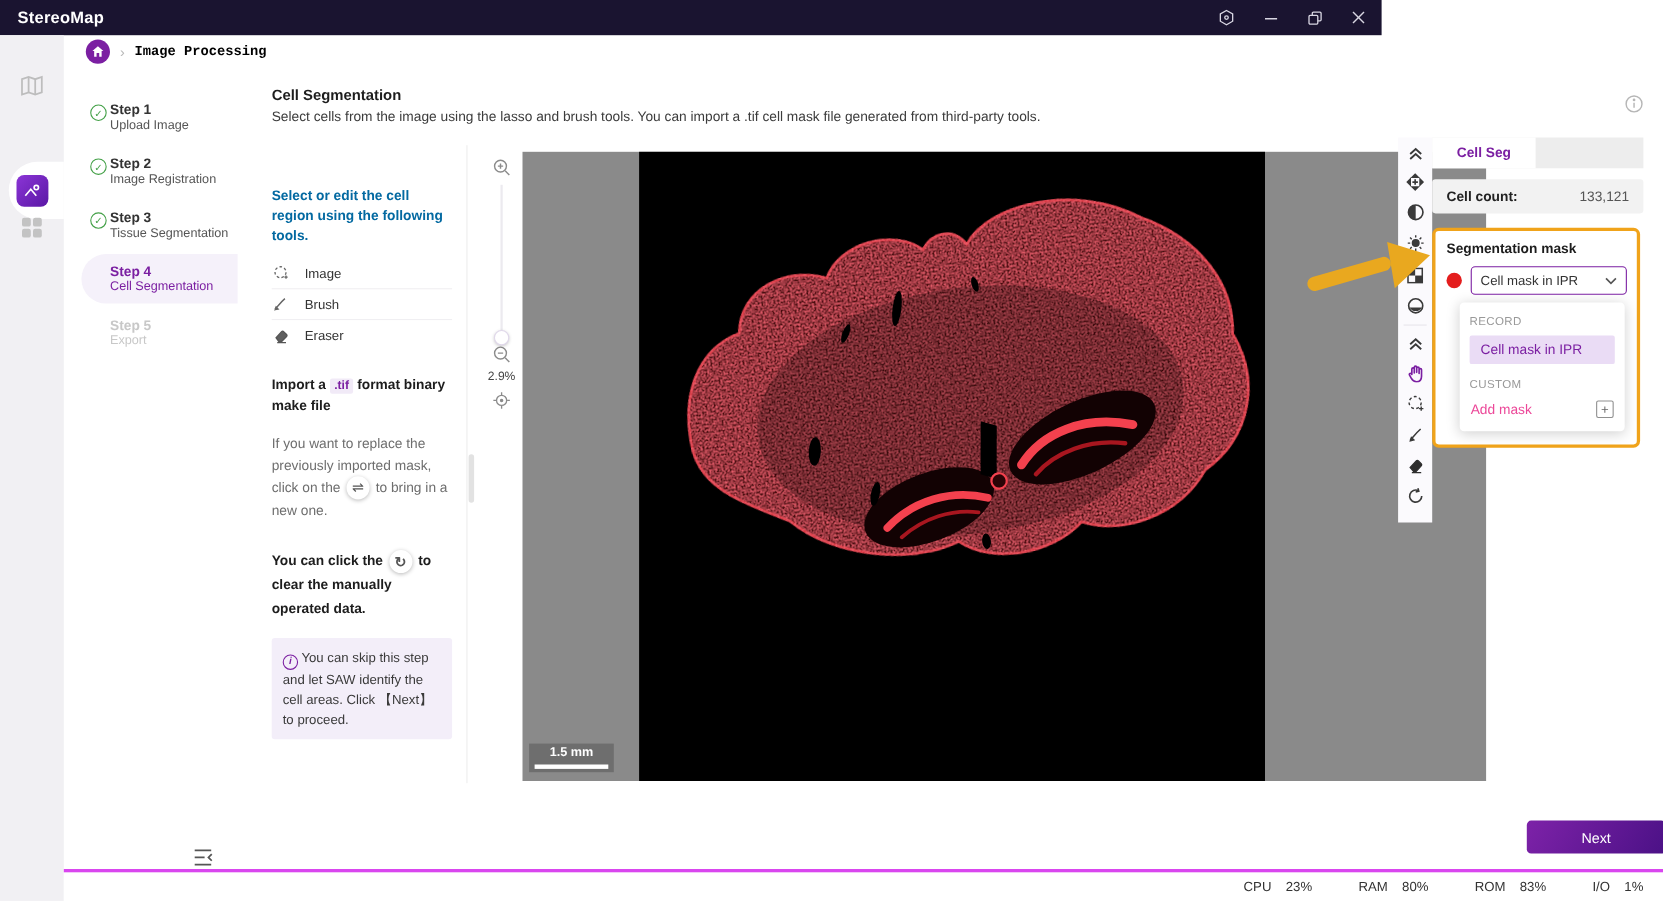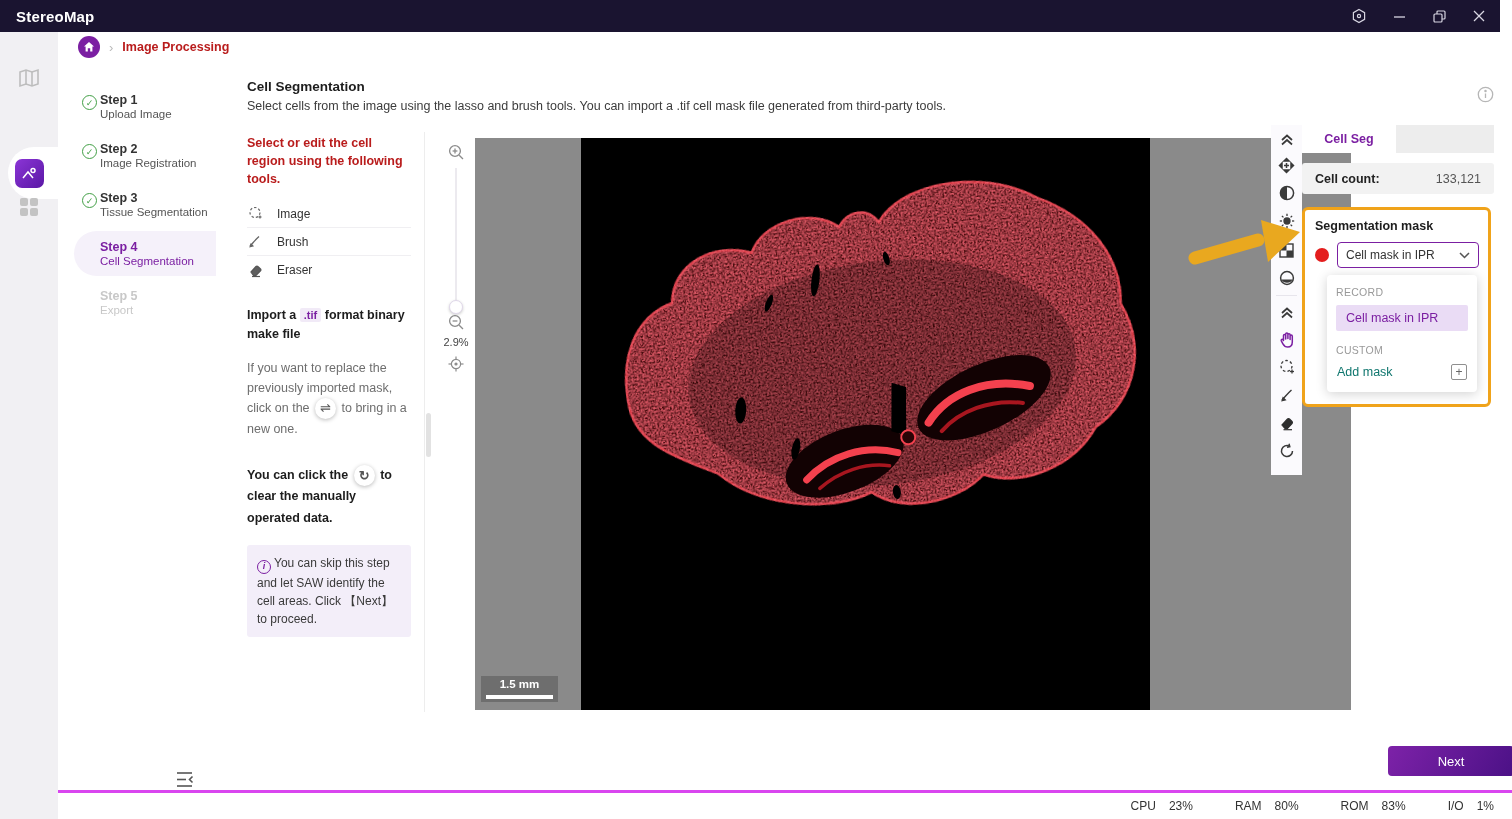--- a/index.html
+++ b/index.html
@@ -1,56 +1,56 @@
 <!DOCTYPE html>
 <html><head>
 <meta charset="utf-8">
 <style>
   * { margin:0; padding:0; box-sizing:border-box; }
   html,body { width:1512px; height:819px; }
   body { font-family:"Liberation Sans", sans-serif; background:#fff; }
   .app { position:relative; width:1512px; height:819px; overflow:hidden; background:#fff; }
 
   
-  .titlebar { position:absolute; left:0; top:0; width:1500px; height:32px; background:#1a1430; display:flex; align-items:center; justify-content:space-between; padding:0 12px 0 16px; }
+  .titlebar { position:absolute; left:0; top:0; width:1256px; height:32px; background:#1a1430; display:flex; align-items:center; justify-content:space-between; padding:0 12px 0 16px; }
   .titlebar .app-name { color:#fff; font-size:15px; font-weight:700; letter-spacing:.2px; }
   .win-controls { display:flex; align-items:center; gap:22px; }
   .win-btn { width:18px; height:18px; display:flex; align-items:center; justify-content:center; color:#d8d6e2; cursor:pointer; }
   .win-btn svg { display:block; }
 
   
   .rail { position:absolute; left:0; top:32px; width:58px; height:787px; background:#f1f0f3; }
   .rail-icon { position:absolute; left:0; width:58px; display:flex; justify-content:center; }
   .rail-pill { position:absolute; left:8px; top:115px; width:50px; height:52px; background:#fff; border-radius:26px 0 0 26px; }
   .rail-active-sq { position:absolute; left:15px; top:127px; width:29px; height:29px; border-radius:7px; background:linear-gradient(135deg,#8b35d6,#5a17a5); display:flex; align-items:center; justify-content:center; }
 
   
   .breadcrumb { position:absolute; left:78px; top:36px; display:flex; align-items:center; gap:9px; }
   .home-circle { width:22px; height:22px; border-radius:50%; background:#7b1fa2; display:flex; align-items:center; justify-content:center; cursor:pointer; }
   .crumb-sep { color:#b9b9b9; font-size:13px; }
-  .crumb-label { font-size:12.5px; font-weight:700; color:#b91c1c; }
+  .crumb-label { font-size:12.5px; font-weight:700; color:#000000;font-family:Liberation Mono, monospace; }
 
   
   .page-title { position:absolute; left:247px; top:79px; font-size:13.5px; font-weight:700; color:#1d1d1d; }
   .page-subtitle { position:absolute; left:247px; top:99px; font-size:12.5px; color:#3c3c3c; }
   .header-info { position:absolute; left:1477px; top:86px; }
 
   
   .steps { position:absolute; left:58px; top:84px; width:158px; }
   .step { position:relative; padding:9px 0 9px 42px; margin-bottom:4px; cursor:pointer; }
   .step .check { position:absolute; left:24px; top:11px; width:15px; height:15px; border:1.5px solid #43a047; border-radius:50%; color:#43a047; font-size:9px; display:flex; align-items:center; justify-content:center; }
   .step .num { font-size:12.5px; font-weight:700; color:#333; }
   .step .nm  { font-size:11.5px; color:#555; margin-top:1px; }
   .step.active { background:#f5f1fa; border-radius:24px 0 0 24px; margin-left:16px; padding-left:26px; }
   .step.active .num, .step.active .nm { color:#7b1fa2; }
   .step.disabled .num, .step.disabled .nm { color:#c8c8c8; }
 
   
   .tools { position:absolute; left:247px; top:134px; width:164px; }
-  .tools .bold-txt { font-size:12.5px; font-weight:700; color:#b91c1c; line-height:1.45; }
+  .tools .bold-txt { font-size:12.5px; font-weight:700; color:#0369a1; line-height:1.45;margin-top:35px; }
   .tool-list { margin-top:12px; }
   .tool-row { display:flex; align-items:center; gap:14px; height:28px; cursor:pointer; }
   .tool-row.div { border-bottom:1px solid #f0eff2; }
   .tool-row .t-icon { width:16px; display:flex; justify-content:center; color:#555; }
   .tool-row .t-label { font-size:12px; color:#333; }
   .import-title { margin-top:22px; font-size:12.5px; font-weight:700; color:#1d1d1d; line-height:1.5; }
   .tif-badge { background:#f1eaf7; color:#7b1fa2; font-size:11px; font-weight:700; padding:1px 4px; border-radius:2px; }
   .hint { margin-top:14px; font-size:12.5px; color:#6e6e6e; line-height:1.6; }
   .inline-btn { display:inline-flex; width:21px; height:21px; border-radius:50%; background:#fff; box-shadow:0 1px 4px rgba(0,0,0,.28); align-items:center; justify-content:center; font-size:13px; color:#555; vertical-align:middle; margin:0 2px; cursor:pointer; }
   .clear-txt { margin-top:26px; font-size:12.5px; font-weight:700; color:#1d1d1d; line-height:1.7; }
@@ -94,21 +94,21 @@
   .mask-title { font-size:12.5px; font-weight:700; color:#1d1d1d; }
   .mask-row { display:flex; align-items:center; margin-top:9px; gap:8px; }
   .mask-dot { width:14px; height:14px; border-radius:50%; background:#e41d1d; flex:0 0 auto; cursor:pointer; }
   .mask-select { flex:1; height:26px; border:1.5px solid #7b1fa2; border-radius:4px; background:#fff; display:flex; align-items:center; justify-content:space-between; padding:0 8px; cursor:pointer; }
   .mask-select .ms-txt { font-size:12px; color:#333; }
   .mask-menu { margin:7px 2px 0 12px; background:#fff; border-radius:4px; box-shadow:0 2px 12px rgba(0,0,0,.18); padding:11px 9px 12px; }
   .menu-group { font-size:10.5px; color:#999; letter-spacing:.3px; }
   .menu-item-selected { margin-top:7px; height:26px; background:#eadcf5; color:#7b1fa2; font-size:12.5px; display:flex; align-items:center; padding-left:10px; border-radius:2px; cursor:pointer; }
   .menu-group.g2 { margin-top:13px; }
   .addmask-row { margin-top:8px; display:flex; align-items:center; justify-content:space-between; padding:0 1px; cursor:pointer; }
-  .addmask-row .am-txt { font-size:12.5px; color:#0f766e;text-align:right; }
+  .addmask-row .am-txt { font-size:12.5px; color:#ec4899;text-align:right; }
   .plus-box { width:16px; height:16px; border:1px solid #8f8f8f; border-radius:2px; display:flex; align-items:center; justify-content:center; color:#666; font-size:12px; line-height:1; }
 
   
   .next-btn { position:absolute; left:1368px; top:746px; width:126px; height:30px; border:none; border-radius:4px; background:linear-gradient(120deg,#7d22a8,#4b1186); color:#fff; font-size:13px; font-family:"Liberation Sans",sans-serif; cursor:pointer;margin-left:20px; }
   .statusbar { position:absolute; left:58px; right:0; bottom:0; height:29px; background:#fff; border-top:3px solid #d946ef; display:flex; align-items:center; justify-content:flex-end; padding-right:18px; gap:42px; }
   .stat { display:flex; gap:13px; font-size:12px; color:#333; }
   .collapse-btn { position:absolute; left:176px; top:771px; cursor:pointer; color:#555; }
 </style>
 </head>
 <body>

